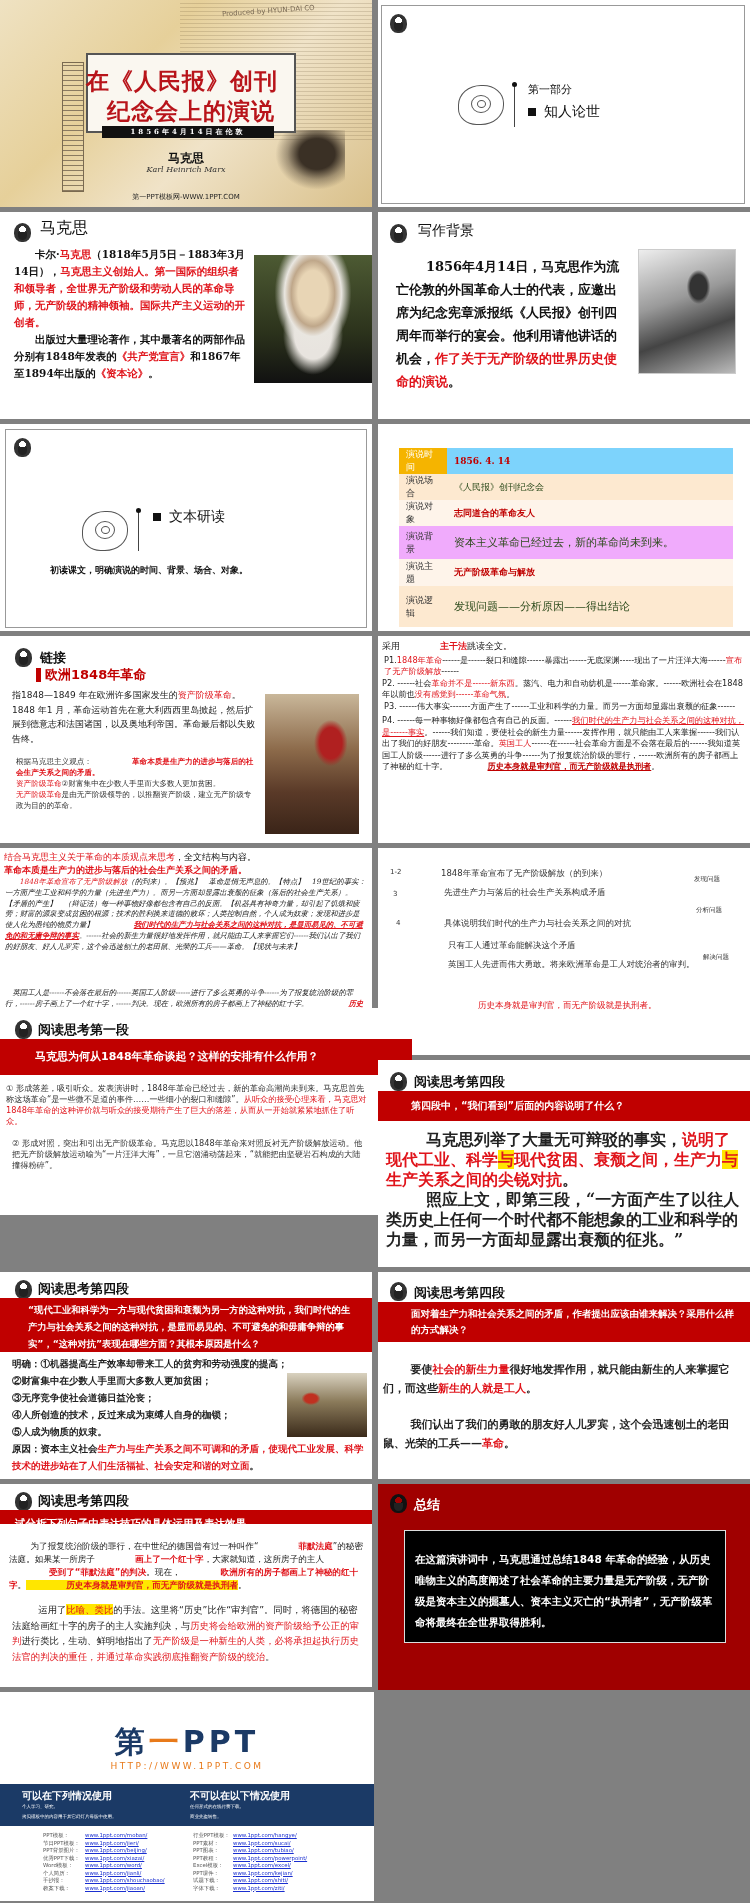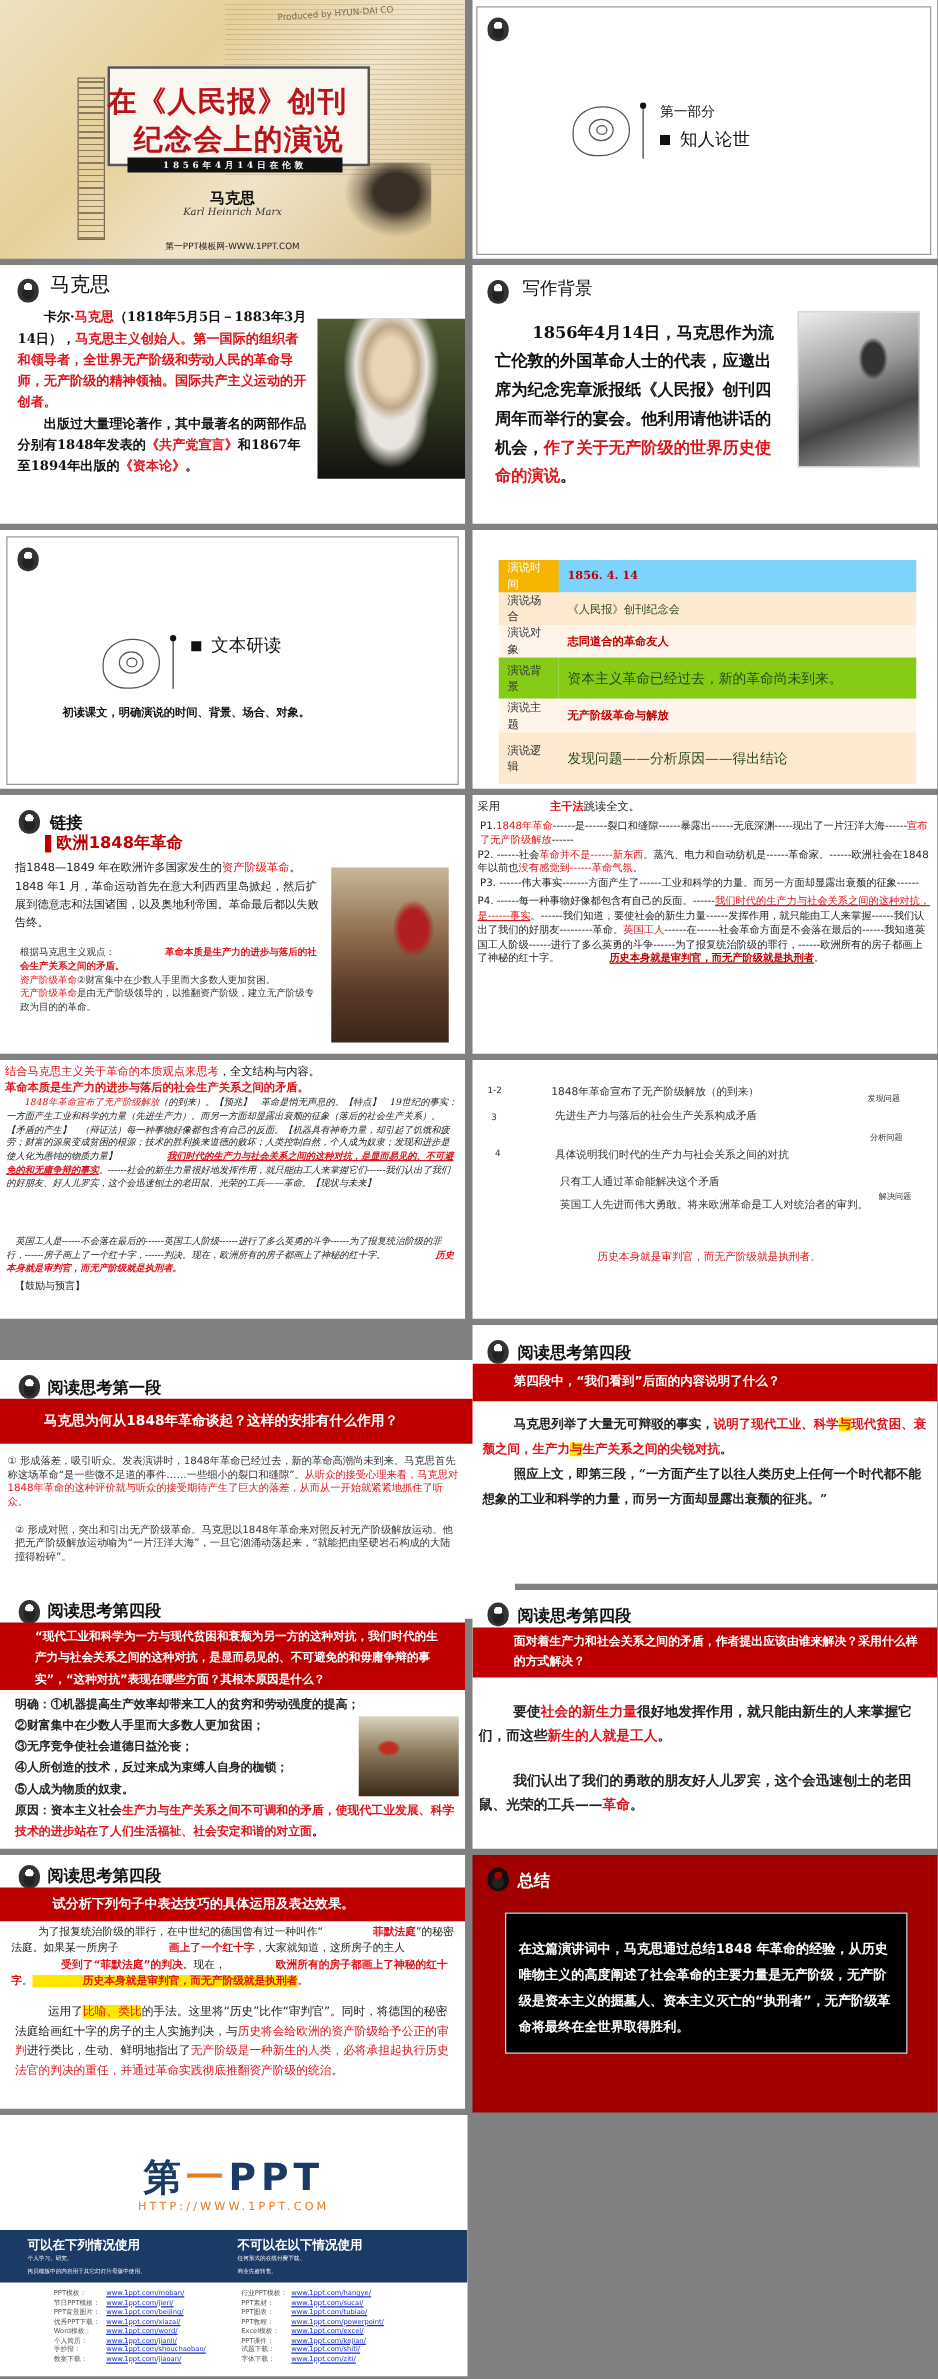--- a/index.html
+++ b/index.html
@@ -96,21 +96,21 @@
           <td class="serif" style="color:#c00000;font-weight:bold;">1856. 4. 14</td>
         </tr>
     <tr style="height:26px;background:#fde9d0;">
           <td class="k">演说场合</td>
           <td class="serif" style="color:#2b4a1a;">《人民报》创刊纪念会</td>
         </tr>
     <tr style="height:22px;background:#fef4ea;">
           <td class="k">演说对象</td>
           <td class="serif" style="color:#c00000;font-weight:bold;">志同道合的革命友人</td>
         </tr>
-    <tr style="height:33px;background:#84cc16;">
+    <tr style="height:33px;background:#f0abfc;">
           <td class="k">演说背景</td>
           <td class="serif" style="color:#2b4a1a;font-size:11px;">资本主义革命已经过去，新的革命尚未到来。</td>
         </tr>
     <tr style="height:27px;background:#fef4ea;">
           <td class="k">演说主题</td>
           <td class="serif" style="color:#c00000;font-weight:bold;">无产阶级革命与解放</td>
         </tr>
     <tr style="height:41px;background:#fde9d0;">
           <td class="k">演说逻辑</td>
           <td class="serif" style="color:#2b4a1a;font-size:11px;">发现问题——分析原因——得出结论</td>
@@ -164,37 +164,37 @@
   <div style="position:absolute;left:18px;top:71px;font-size:7px;color:#333;">4</div>
   <div style="position:absolute;left:66px;top:70px;font-size:8.5px;color:#333;">具体说明我们时代的生产力与社会关系之间的对抗</div>
   <div style="position:absolute;left:70px;top:92px;font-size:8.5px;color:#333;">只有工人通过革命能解决这个矛盾</div>
   <div style="position:absolute;left:70px;top:110px;width:248px;font-size:8.5px;line-height:12px;color:#333;">英国工人先进而伟大勇敢。将来欧洲革命是工人对统治者的审判。</div>
   <div style="position:absolute;left:316px;top:27px;font-size:6.5px;color:#333;">发现问题</div>
   <div style="position:absolute;left:318px;top:58px;font-size:6.5px;color:#333;">分析问题</div>
   <div style="position:absolute;left:325px;top:105px;font-size:6.5px;color:#333;">解决问题</div>
   <div style="position:absolute;left:100px;top:152px;font-size:8.5px;color:#e0141b;">历史本身就是审判官，而无产阶级就是执刑者。</div>
 </div>
 
-<div class="slide" style="left:0;top:1088px;width:412px;height:207px;">
+<div class="slide" style="left:0;top:1008px;width:412px;height:207px;">
   <div class="marx-icon" style="left:15px;top:12px;"></div>
   <div class="slide-head bold" style="top:13px;left:38px;">阅读思考第一段</div>
   <div class="redbar" style="top:31px;height:36px;font-size:11px;line-height:36px;padding-left:35px;">马克思为何从1848年革命谈起？这样的安排有什么作用？</div>
   <div style="position:absolute;left:6px;top:75px;width:362px;font-size:8.2px;line-height:11px;color:#333;">
     <span>① 形成落差，吸引听众。</span><span>发表演讲时，1848年革命已经过去，新的革命高潮尚未到来。马克思首先称这场革命“是一些微不足道的事件……一些细小的裂口和缝隙”。</span><span class="red">从听众的接受心理来看，马克思对1848年革命的这种评价就与听众的接受期待产生了巨大的落差，从而从一开始就紧紧地抓住了听众。</span>
   </div>
   <div style="position:absolute;left:12px;top:130px;width:356px;font-size:8.2px;line-height:11px;color:#333;">
     <span>② 形成对照，突出和引出无产阶级革命。</span><span>马克思以1848年革命来对照反衬无产阶级解放运动。他把无产阶级解放运动喻为“一片汪洋大海”，一旦它汹涌动荡起来，“就能把由坚硬岩石构成的大陆撞得粉碎”。</span>
   </div>
 </div>
 
 <div class="slide" style="left:378px;top:1060px;width:372px;height:207px;">
   <div class="marx-icon" style="left:12px;top:12px;"></div>
   <div class="slide-head bold" style="top:13px;left:36px;">阅读思考第四段</div>
   <div class="redbar" style="top:31px;height:30px;font-size:10px;line-height:30px;padding-left:33px;">第四段中，“我们看到”后面的内容说明了什么？</div>
-  <div class="serif" style="position:absolute;left:8px;top:70px;width:356px;font-size:10px;line-height:20px;font-weight:bold;color:#222;">
+  <div class="serif" style="position:absolute;left:8px;top:70px;width:356px;font-size:16px;line-height:20px;font-weight:bold;color:#222;">
     <p style="text-indent:2.5em;"><span>马克思列举了大量无可辩驳的事实，</span><span class="red">说明了现代工业、科学</span><span class="red hl">与</span><span class="red">现代贫困、衰颓之间，生产力</span><span class="red hl">与</span><span class="red">生产关系之间的尖锐对抗</span><span>。</span></p>
     <p style="text-indent:2.5em;">照应上文，即第三段，“一方面产生了以往人类历史上任何一个时代都不能想象的工业和科学的力量，而另一方面却显露出衰颓的征兆。”</p>
   </div>
 </div>
 
 <div class="slide" style="left:0;top:1272px;width:372px;height:207px;">
   <div class="marx-icon" style="left:15px;top:8px;"></div>
   <div class="slide-head bold" style="top:8px;left:38px;">阅读思考第四段</div>
   <div class="redbar" style="top:26px;height:54px;font-size:9.3px;line-height:17px;padding:3px 20px 0 28px;">“现代工业和科学为一方与现代贫困和衰颓为另一方的这种对抗，我们时代的生产力与社会关系之间的这种对抗，是显而易见的、不可避免的和毋庸争辩的事实”，“这种对抗”表现在哪些方面？其根本原因是什么？</div>
   <div class="serif" style="position:absolute;left:12px;top:83px;width:280px;font-size:9.5px;line-height:17px;font-weight:bold;color:#222;">
@@ -218,21 +218,21 @@
     <span>要使</span><span class="red">社会的新生力量</span><span>很好地发挥作用，就只能由新生的人来掌握它们，而这些</span><span class="red">新生的人就是工人</span><span>。</span>
   </div>
   <div style="position:absolute;left:5px;top:143px;width:360px;font-size:11px;line-height:19px;font-weight:bold;color:#222;text-indent:2.5em;">
     <span>我们认出了我们的勇敢的朋友好人儿罗宾，这个会迅速刨土的老田鼠、光荣的工兵——</span><span class="red">革命</span><span>。</span>
   </div>
 </div>
 
 <div class="slide" style="left:0;top:1484px;width:372px;height:203px;">
   <div class="marx-icon" style="left:15px;top:8px;"></div>
   <div class="slide-head bold" style="top:8px;left:38px;">阅读思考第四段</div>
-  <div class="redbar" style="top:26px;height:27px;font-size:10.5px;line-height:26px;padding-left:42px;">试分析下列句子中表达技巧的具体运用及表达效果。</div>
+  <div class="redbar" style="top:26px;height:14px;font-size:10.5px;line-height:26px;padding-left:15px;">试分析下列句子中表达技巧的具体运用及表达效果。</div>
   <div style="position:absolute;left:9px;top:56px;width:356px;font-size:8.6px;line-height:13px;color:#222;text-indent:2.5em;">
     <span>为了报复统治阶级的罪行，在中世纪的德国曾有过一种叫作“</span><span class="red b">菲默法庭</span><span>”的秘密法庭。如果某一所房子</span><span class="red b">画上了一个红十字</span><span>，大家就知道，这所房子的主人</span><span class="red b">受到了“菲默法庭”的判决</span><span>。现在，</span><span class="red b">欧洲所有的房子都画上了神秘的红十字</span><span>。</span><span class="red b hl">历史本身就是审判官，而无产阶级就是执刑者</span><span>。</span>
   </div>
   <div style="position:absolute;left:12px;top:118px;width:354px;font-size:9.4px;line-height:15.5px;color:#222;text-indent:2.8em;">
     <span>运用了</span><span class="red hl">比喻、类比</span><span>的手法。这里将“历史”比作“审判官”。同时，将德国的秘密法庭给画红十字的房子的主人实施判决，与</span><span class="red">历史将会给欧洲的资产阶级给予公正的审判</span><span>进行类比，生动、鲜明地指出了</span><span class="red">无产阶级是一种新生的人类，必将承担起执行历史法官的判决的重任，并通过革命实践彻底推翻资产阶级的统治</span><span>。</span>
   </div>
 </div>
 
 <div class="slide" style="left:378px;top:1484px;width:372px;height:206px;background:#a00000;">
   <div class="marx-icon" style="left:12px;top:10px;background:radial-gradient(circle at 50% 35%,#a00000 0 22%,#111 23% 100%);"></div>

